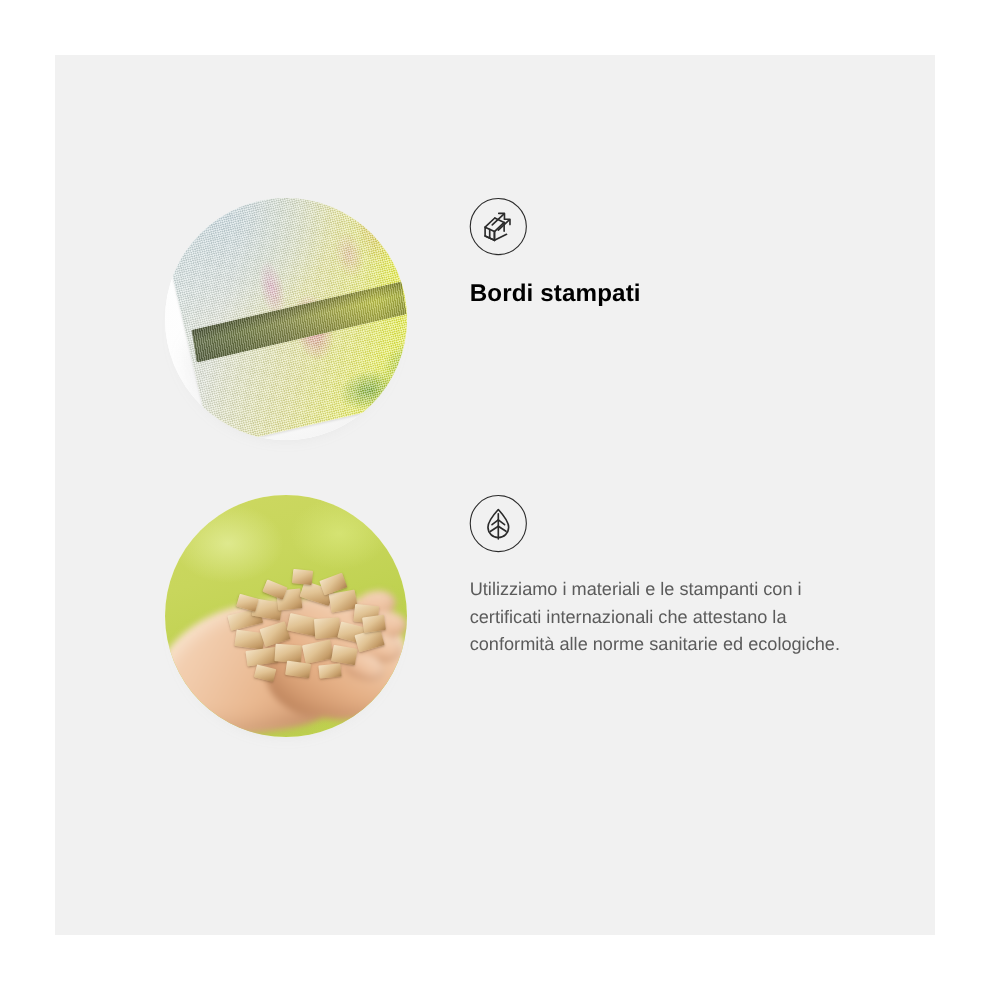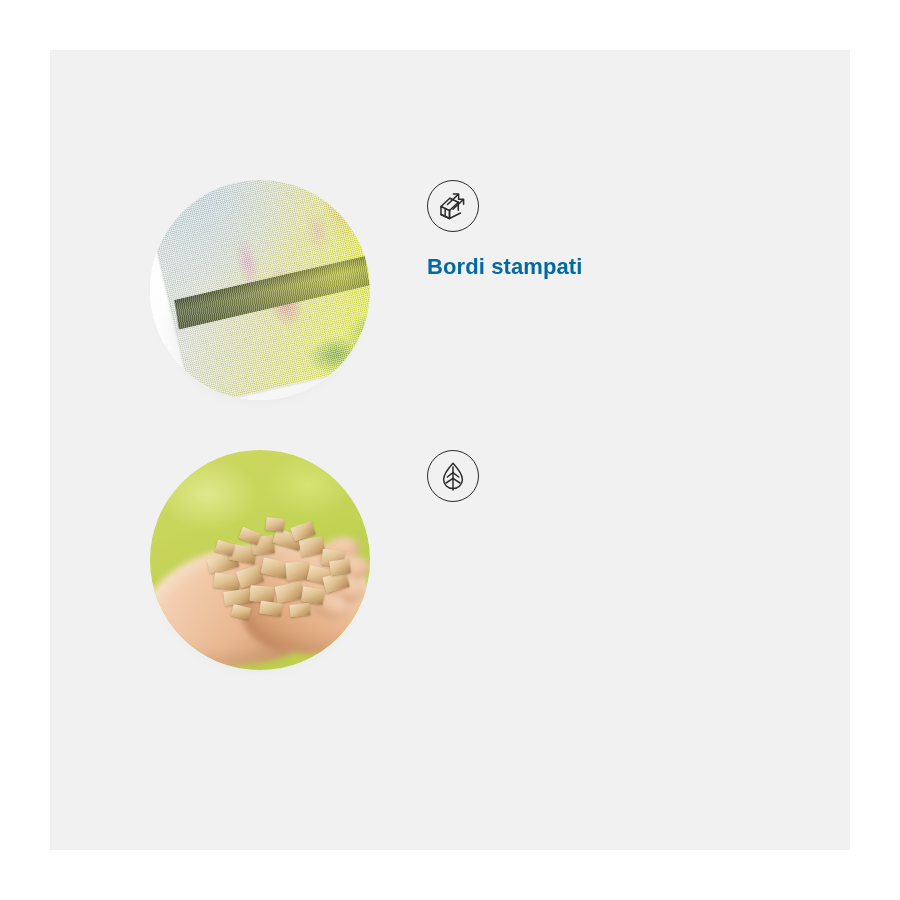--- a/index.html
+++ b/index.html
@@ -237,21 +237,21 @@
     align-items: center;
     justify-content: center;
     margin-bottom: 22px;
   }
   .icon-badge svg { display: block; }
   .feature-title {
     margin: 0 0 6px 0;
     font-size: 22px;
     font-weight: 600;
     line-height: 1.2;
-    color: #0369a1;
+    color: #000000;
     letter-spacing: 0.1px;
   }
   .feature-desc {
     margin: 0;
     font-size: 16.5px;
     line-height: 25px;
     color: #5b5b5b;
     max-width: 362px;
   }
 </style>
@@ -351,17 +351,18 @@
         <div class="icon-badge">
           <svg width="32" height="32" viewBox="0 0 32 32" fill="none" stroke="#2b2b2b" stroke-width="1.5" stroke-linecap="round" stroke-linejoin="round">
             <path d="M16 3.2 C 22.6 10.4 25.4 15.2 25.4 19.4 C 25.4 24.6 21.2 28.6 16 28.6 C 10.8 28.6 6.6 24.6 6.6 19.4 C 6.6 15.2 9.4 10.4 16 3.2 Z"></path>
             <path d="M16 7.0 L16 30.0"></path>
             <path d="M16 12.6 L10.3 17.0"></path>
             <path d="M16 12.6 L21.7 17.0"></path>
             <path d="M16 18.4 L9.0 23.0"></path>
             <path d="M16 18.4 L23.0 23.0"></path>
           </svg>
         </div>
+        <p class="feature-desc">Utilizziamo i materiali e le stampanti con i certificati internazionali che attestano la conformità alle norme sanitarie ed ecologiche.</p>
       </div>
     </div>
 
   </div>
 </div>
 
 </body></html>

